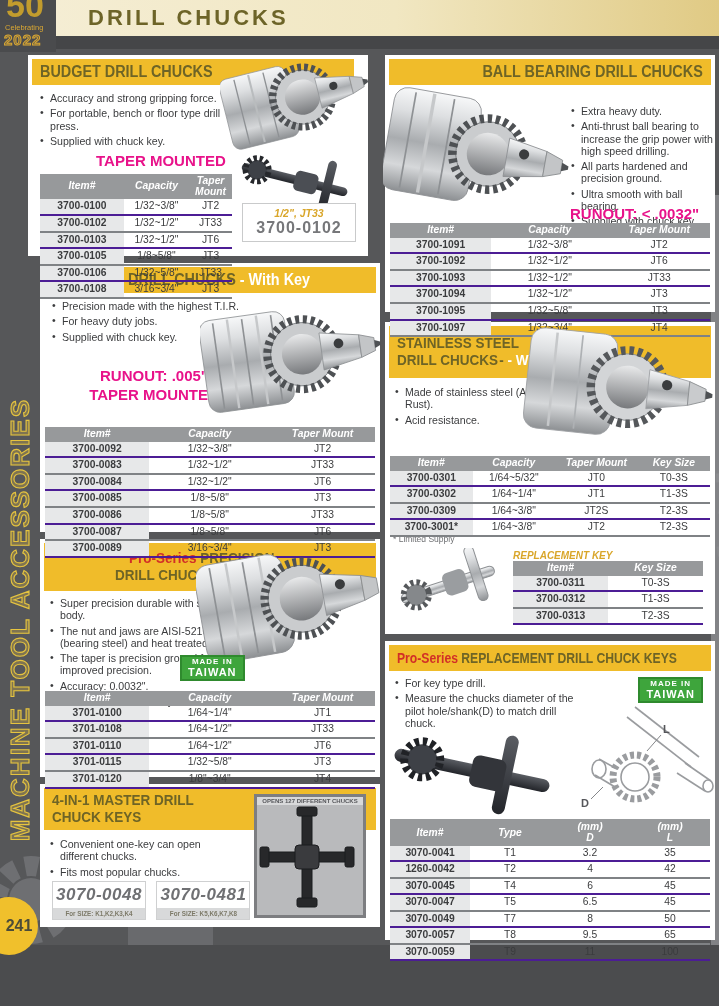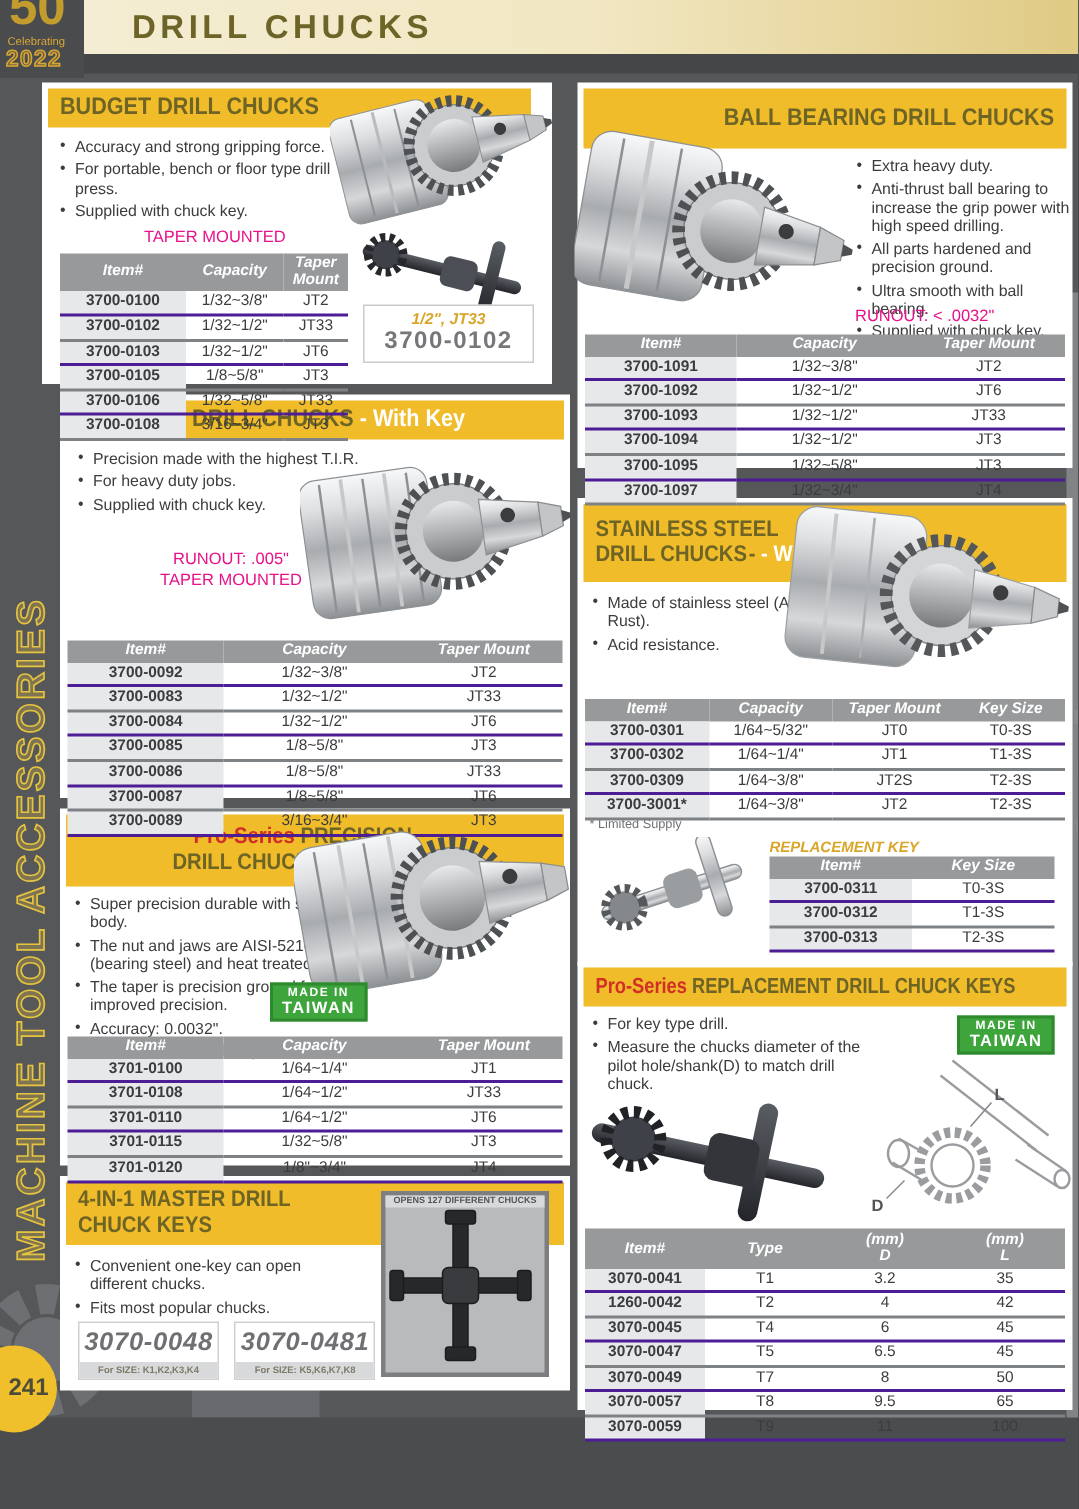--- a/index.html
+++ b/index.html
@@ -34,21 +34,21 @@
         justify-content:center;padding:0 8px;z-index:1;}
   .band .ln{white-space:nowrap;line-height:1.12;}
   .bt{display:inline-block;font-weight:bold;font-size:16px;color:#6e6426;
       transform:scaleX(.9);transform-origin:left center;white-space:nowrap;}
   .bt .red{color:#d22f27;} .bt .white{color:#fff;} 
   .band.right{align-items:flex-end;} .band.right .bt{transform-origin:right center;}
   .bullets{list-style:none;margin:16px;padding:0;}
   .bullets li{position:relative;padding-left:12px;font-size:10.6px;line-height:1.16;
               color:#3b3c3e;margin-bottom:3px;}
   .bullets li::before{content:"\2022";position:absolute;left:2px;top:-1px;color:#3b3c3e;}
-  .magenta{color:#e8128a;font-weight:normal;font-size:11px;line-height:1.25;}
+  .magenta{color:#e8128a;font-weight:bold;font-size:15px;line-height:1.25;}
   
   .tblwrap{z-index:2;position:relative;}
   table.tbl{border-collapse:collapse;width:100%;font-size:10.3px;table-layout:fixed;}
   .tbl th{background:#97999b;color:#fff;font-weight:bold;font-style:italic;text-align:center;
           padding:2px 1px;white-space:pre-line;line-height:1.05;font-size:10.3px;}
   .tbl td{text-align:center;padding:1px 1px;color:#3b3c3e;line-height:1.22;}
   .tbl td:first-child{background:#e7e8e9;font-weight:bold;}
   .tbl tbody tr{border-bottom:2px solid #4c1d95;}
   .tbl tbody tr:nth-child(even){border-bottom:2px solid #7f8285;}
   .t3a td:nth-child(1),.t3a th:nth-child(1){width:44%;}
@@ -209,21 +209,21 @@
           </tbody>
         </table>
       </div>
     <div class="callout">
       <div class="c1">1/2", JT33</div>
       <div class="c2">3700-0102</div>
     </div>
   </div>
 
   <div class="card" style="left:385px;top:55px;width:330px;height:257px">
-    <div class="band right" style="height:40px;width:322px;box-sizing:border-box">
+    <div class="band right" style="height:26px;width:322px;box-sizing:border-box">
       <span class="bt">BALL BEARING DRILL CHUCKS</span>
     </div>
     <svg class="photo" style="left:-2px;top:28px" width="190" height="138" viewBox="0 0 224 150">
       <g transform="rotate(10 110 75)">
         <rect x="4" y="14" width="104" height="122" rx="16" fill="url(#metV)" stroke="#8e9194"></rect>
         <line x1="28" y1="18" x2="28" y2="132" stroke="#8e9194" stroke-width="2"></line>
         <line x1="50" y1="16" x2="50" y2="134" stroke="#c6c8ca" stroke-width="4"></line>
         <line x1="74" y1="18" x2="74" y2="132" stroke="#8e9194" stroke-width="2"></line>
         <circle cx="124" cy="75" r="38" fill="#caccce" stroke="#75787b"></circle>
         <circle cx="124" cy="75" r="42" fill="none" stroke="#4e5154" stroke-width="10" stroke-dasharray="5 4.5"></circle>
@@ -360,21 +360,21 @@
             <tr>
               <td>3700-0089</td>
               <td>3/16~3/4"</td>
               <td>JT3</td>
             </tr>
           </tbody>
         </table>
       </div>
   </div>
 
-  <div class="card" style="left:385px;top:332px;width:330px;height:312px">
+  <div class="card" style="left:385px;top:322px;width:330px;height:312px">
     <div class="band" style="height:52px;width:322px;box-sizing:border-box;align-items:flex-start">
       <span class="bt ln" style="font-size:15px">STAINLESS STEEL</span>
       <span class="bt ln" style="font-size:15px"><span>DRILL CHUCKS</span><span class="red"> </span><span>-</span>&nbsp;<span class="white">- With Key</span></span>
     </div>
     <svg class="photo" style="right:-2px;top:0px" width="196" height="128" viewBox="0 0 224 150">
       <g transform="rotate(6 110 75)">
         <rect x="4" y="16" width="102" height="118" rx="16" fill="url(#metV)" stroke="#9ea1a4"></rect>
         <line x1="34" y1="20" x2="34" y2="130" stroke="#c6c8ca" stroke-width="3"></line>
         <line x1="64" y1="20" x2="64" y2="130" stroke="#aeb1b4" stroke-width="2"></line>
         <circle cx="122" cy="75" r="39" fill="#d3d5d7" stroke="#85888b"></circle>

